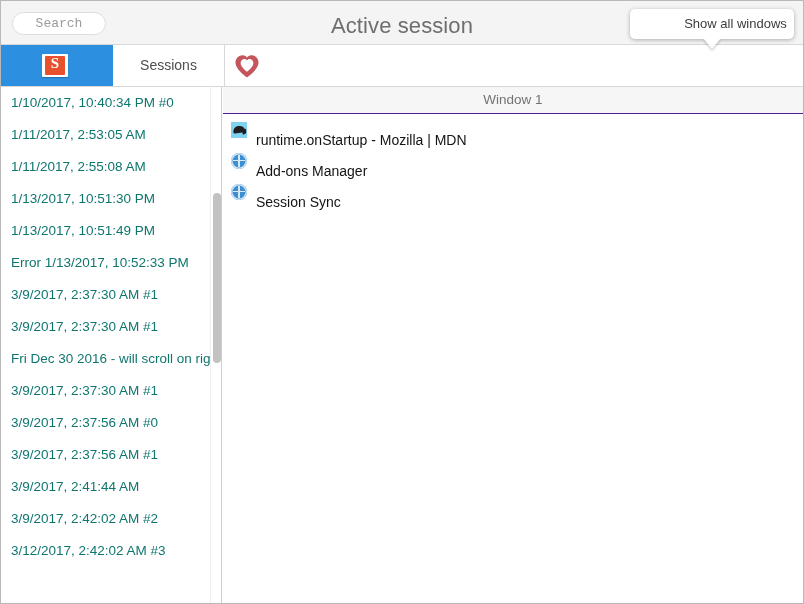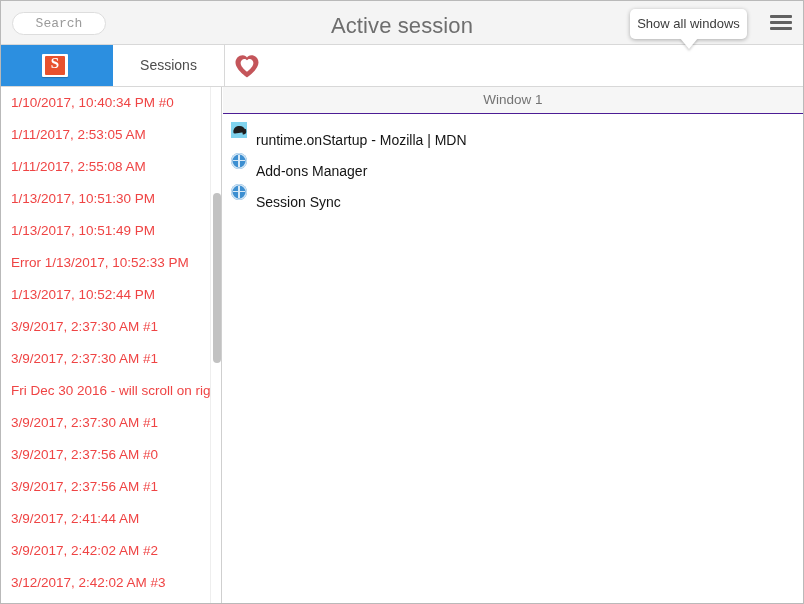--- a/index.html
+++ b/index.html
@@ -85,20 +85,21 @@
 
   
   #tooltip {
     position: absolute;
     left: 629px; top: 8px;
     width: 117px; height: 30px;
     background: #ffffff;
     border-radius: 5px;
     box-shadow: 0 1px 4px rgba(0,0,0,0.30);
     z-index: 40;
+    padding-left: 47px;
   }
   #tooltip-label {
     display: block;
     text-align: center;
     line-height: 30px;
     font-size: 13px;
     color: #3c3c3c;
   }
   #tooltip-arrow {
     position: absolute;
@@ -212,21 +213,21 @@
     left: 0; top: 0;
     width: 210px;
     list-style: none;
     margin: 0; padding: 0;
   }
   #session-list li {
     height: 32px;
     line-height: 32px;
     padding: 0 6px 0 10px;
     font-size: 13.5px;
-    color: #ef4444;
+    color: #0f766e;
     white-space: nowrap;
     overflow: hidden;
     cursor: pointer;
   }
 
   #sidebar-scrollbar {
     position: absolute;
     right: 0px; top: 0;
     width: 11px; height: 516px;
     background: #ffffff;
@@ -393,21 +394,20 @@
   </div>
 
   <div id="sidebar">
     <ul id="session-list">
         <li>1/10/2017, 10:40:34 PM #0</li>
         <li>1/11/2017, 2:53:05 AM</li>
         <li>1/11/2017, 2:55:08 AM</li>
         <li>1/13/2017, 10:51:30 PM</li>
         <li>1/13/2017, 10:51:49 PM</li>
         <li>Error 1/13/2017, 10:52:33 PM</li>
-        <li>1/13/2017, 10:52:44 PM</li>
         <li>3/9/2017, 2:37:30 AM #1</li>
         <li>3/9/2017, 2:37:30 AM #1</li>
         <li>Fri Dec 30 2016 - will scroll on right no</li>
         <li>3/9/2017, 2:37:30 AM #1</li>
         <li>3/9/2017, 2:37:56 AM #0</li>
         <li>3/9/2017, 2:37:56 AM #1</li>
         <li>3/9/2017, 2:41:44 AM</li>
         <li>3/9/2017, 2:42:02 AM #2</li>
         <li>3/12/2017, 2:42:02 AM #3</li>
       </ul>

